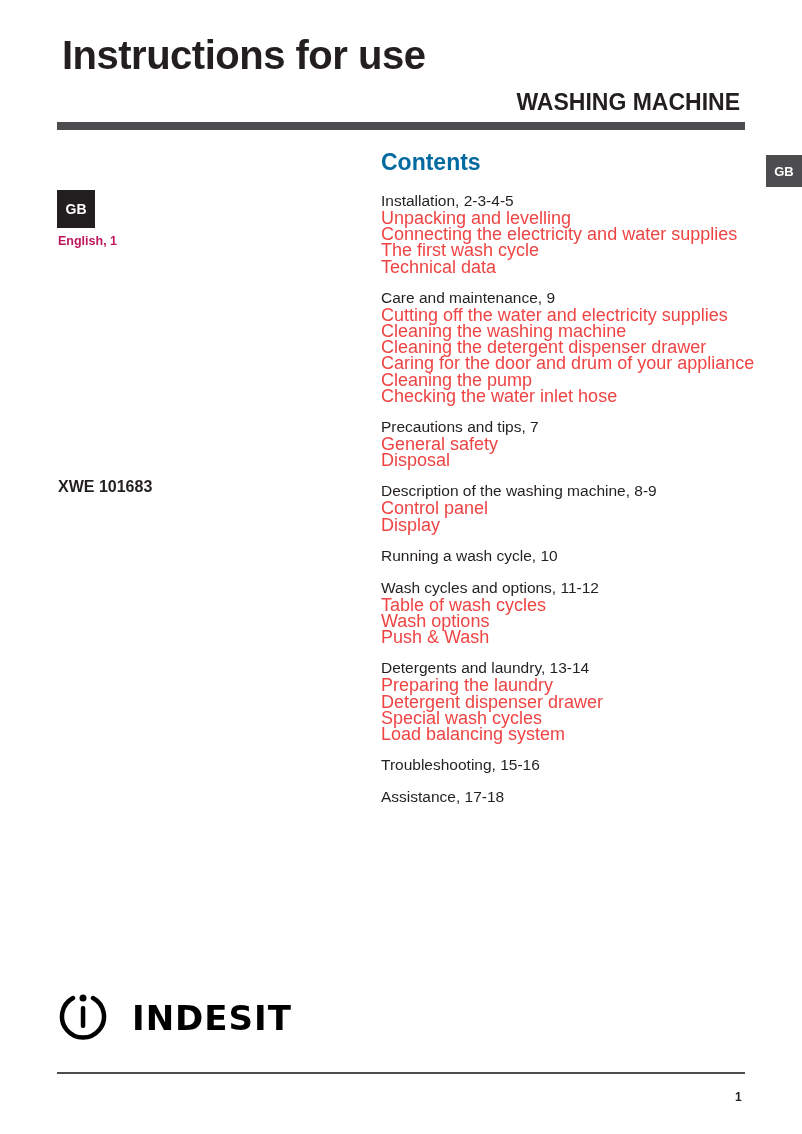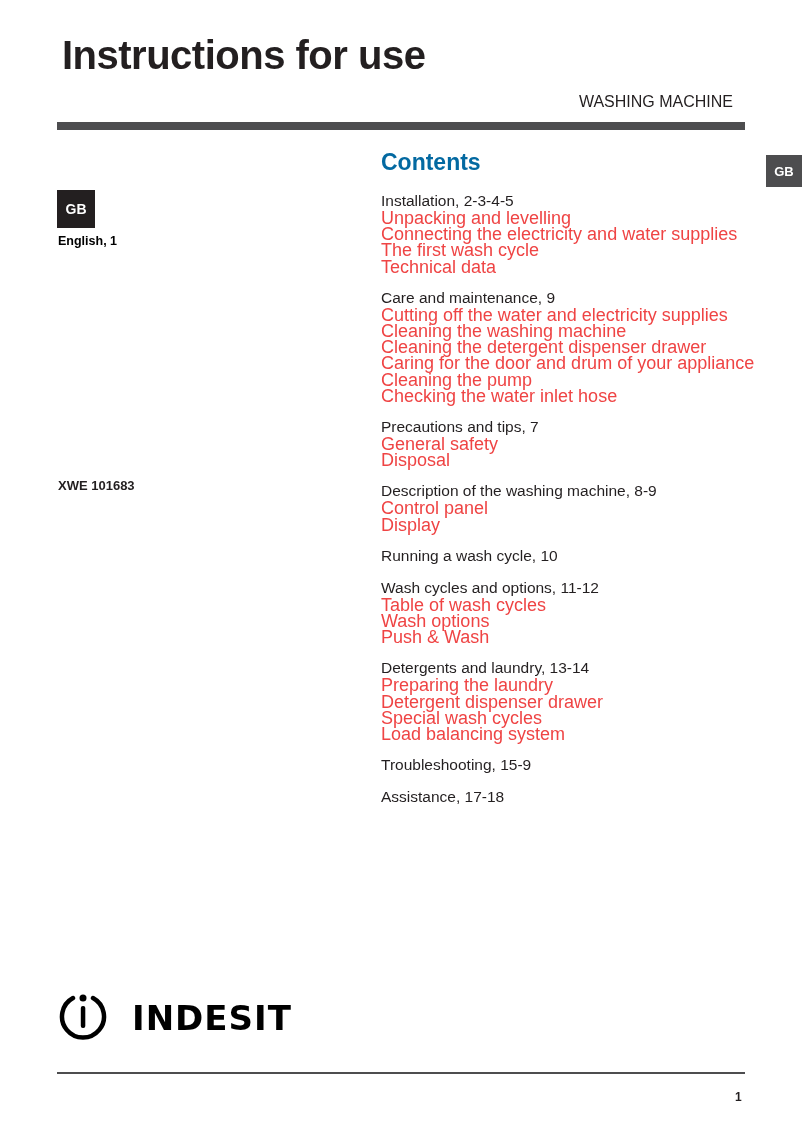--- a/index.html
+++ b/index.html
@@ -6,41 +6,41 @@
     body {
       width: 802px; height: 1134px; position: relative; overflow: hidden;
       font-family: "Liberation Sans", sans-serif; color: #231f20;
     }
     .abs { position: absolute; }
     .main-title {
       left: 57px; top: 28px; font-size: 40px; font-weight: bold;
       letter-spacing: -0.5px; color: #231f20; line-height: 44px; margin: 5px;
     }
     .product-type {
-      right: 69px; top: 92px; font-size: 16px; font-weight: normal;
+      right: 62px; top: 92px; font-size: 23px; font-weight: bold;
       color: #231f20; line-height: 20px;
     }
     .header-bar {
       left: 57px; top: 122px; width: 688px; height: 8px; background: #4d4d4f;
     }
     .lang-tab {
       left: 766px; top: 155px; width: 36px; height: 32px; background: #4d4d4f;
       color: #ffffff; font-weight: bold; font-size: 13px;
       display: flex; align-items: center; justify-content: center;
     }
     .lang-box {
       left: 57px; top: 190px; width: 38px; height: 38px; background: #231f20;
       color: #ffffff; font-weight: bold; font-size: 14px;
       display: flex; align-items: center; justify-content: center;
     }
     .lang-label {
-      left: 58px; top: 234px; font-size: 12.5px; font-weight: bold; color: #000000;
+      left: 58px; top: 234px; font-size: 12.5px; font-weight: bold; color: #be185d;
     }
     .model {
-      left: 58px; top: 478px; font-size: 13px; font-weight: bold; color: #231f20;
+      left: 58px; top: 478px; font-size: 16px; font-weight: bold; color: #231f20;
     }
     .toc {
       left: 381px; top: 152px; width: 380px;
     }
     .toc-title {
       font-size: 23px; font-weight: bold; margin: 0 0 20px 0; line-height: 20px; color: #0369a1;
     }
     .toc-section { margin-bottom: 14px; }
     .toc-heading {
       font-size: 15.5px; font-weight: normal; line-height: 18px; color: #231f20;
@@ -115,21 +115,21 @@
         <div class="toc-sub">Push &amp; Wash</div>
       </div>
       <div class="toc-section">
         <div class="toc-heading">Detergents and laundry, 13-14</div>
         <div class="toc-sub">Preparing the laundry</div>
         <div class="toc-sub">Detergent dispenser drawer</div>
         <div class="toc-sub">Special wash cycles</div>
         <div class="toc-sub">Load balancing system</div>
       </div>
       <div class="toc-section">
-        <div class="toc-heading">Troubleshooting, 15-9</div>
+        <div class="toc-heading">Troubleshooting, 15-16</div>
       </div>
       <div class="toc-section">
         <div class="toc-heading">Assistance, 17-18</div>
       </div>
     </div>
 </div>
 
 <div class="abs logo">
   <span>
     <svg width="50" height="52" viewBox="0 0 50 52">

